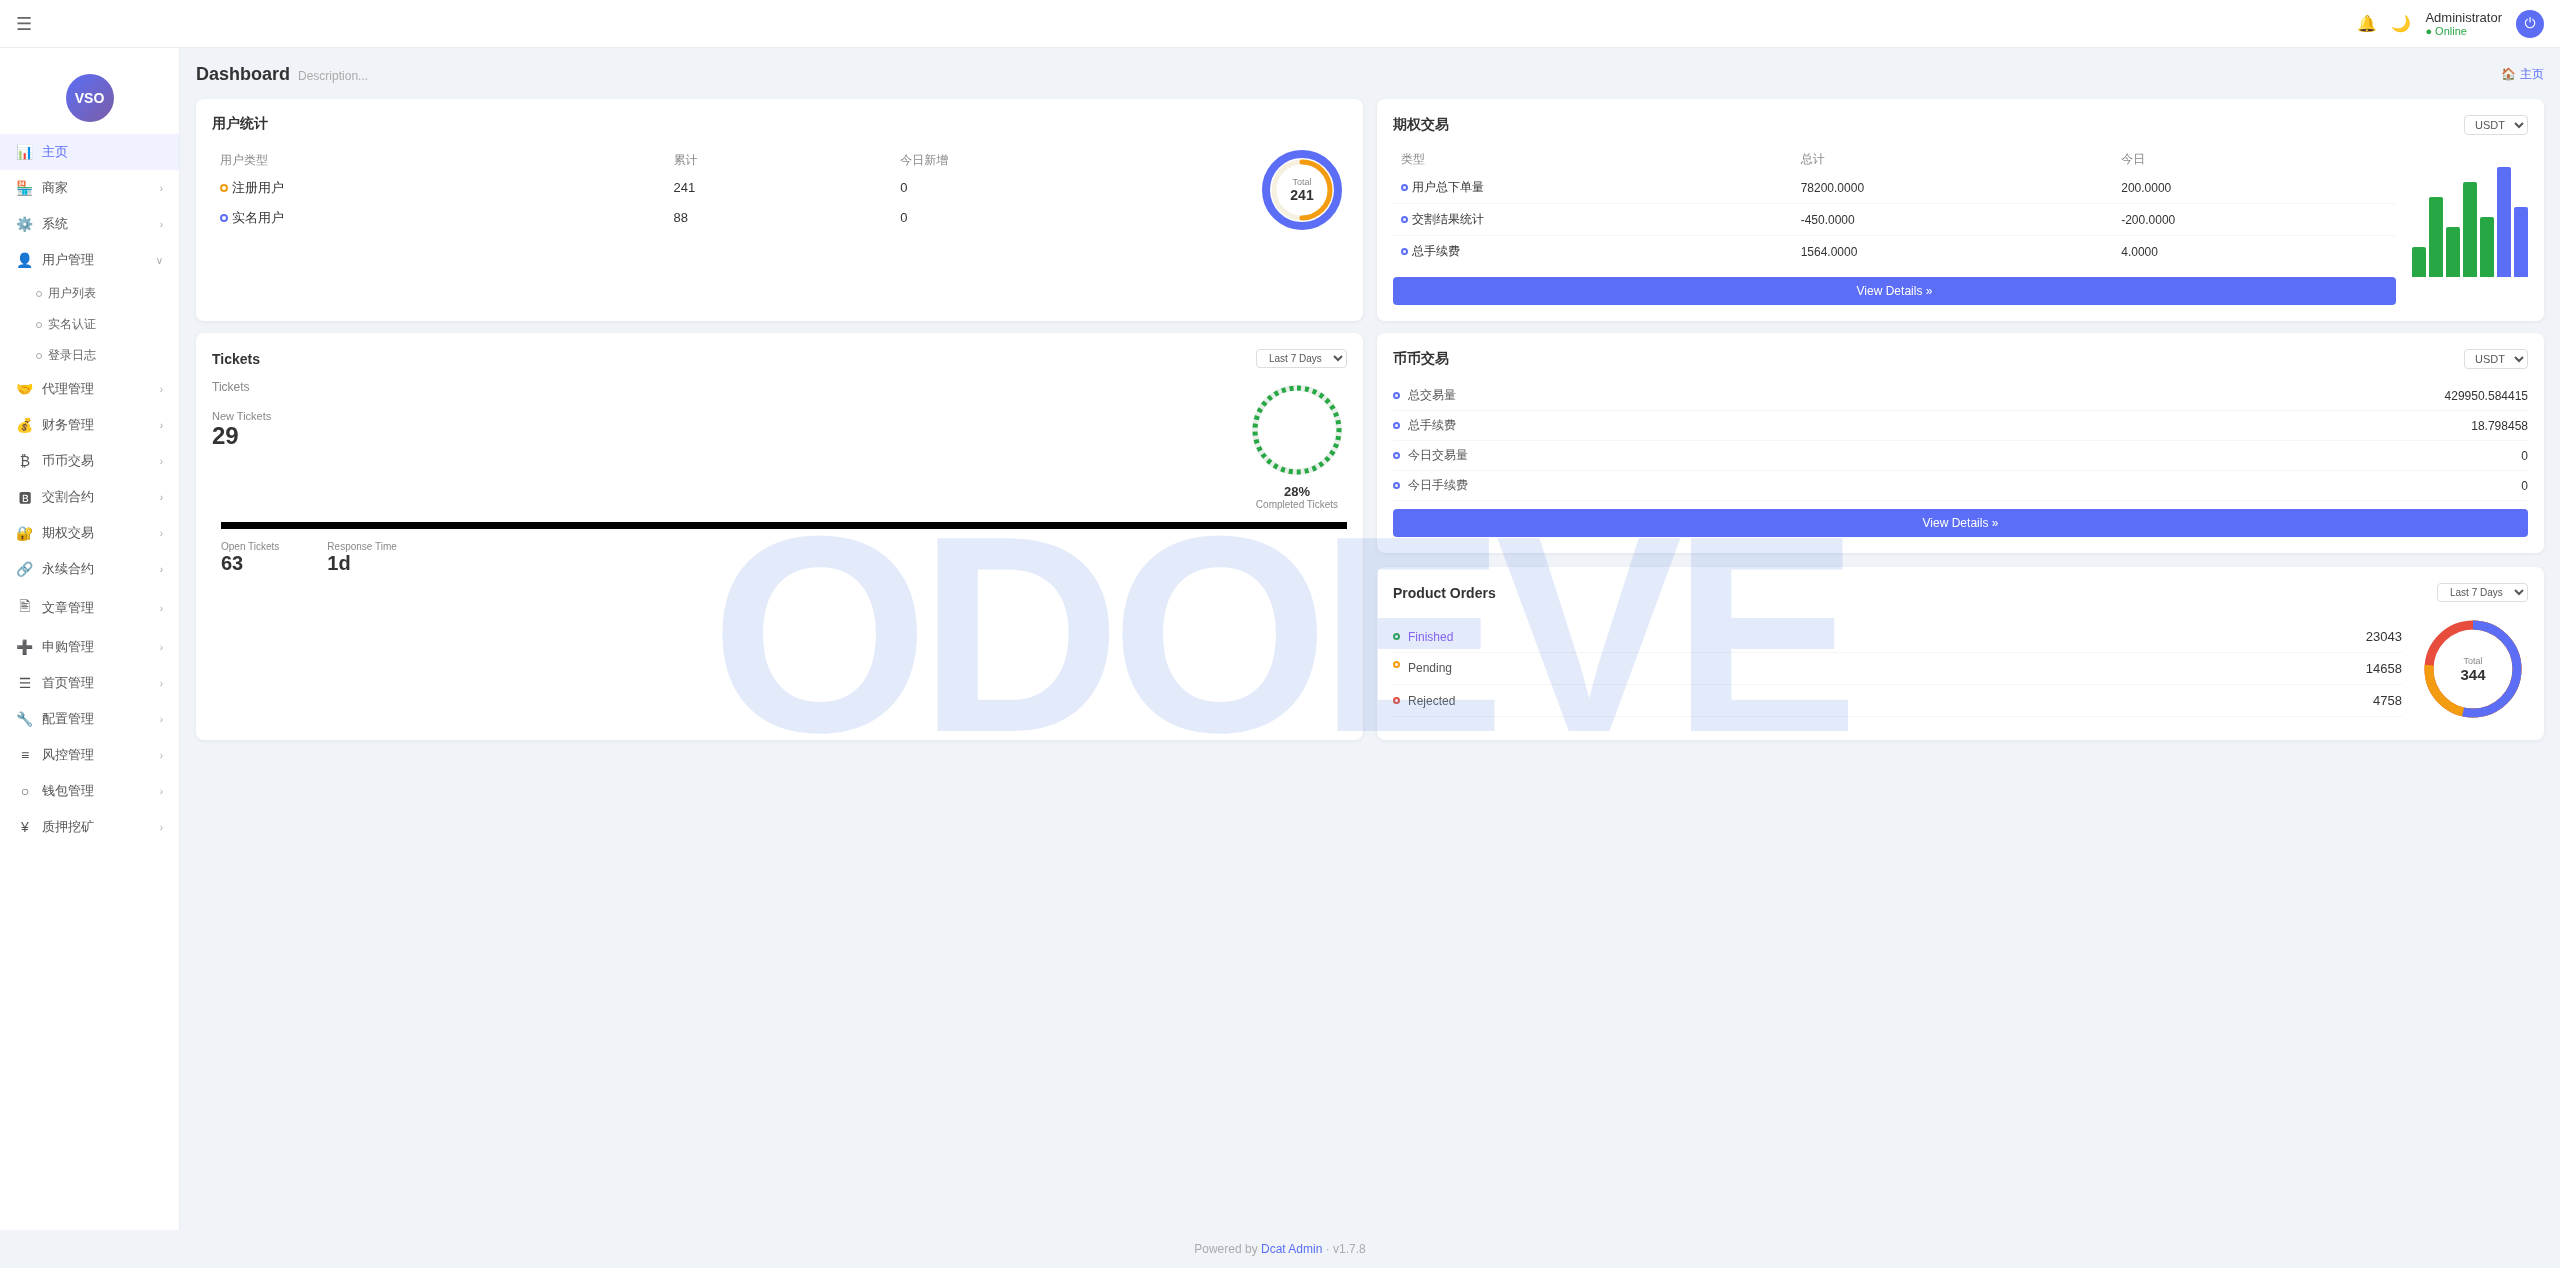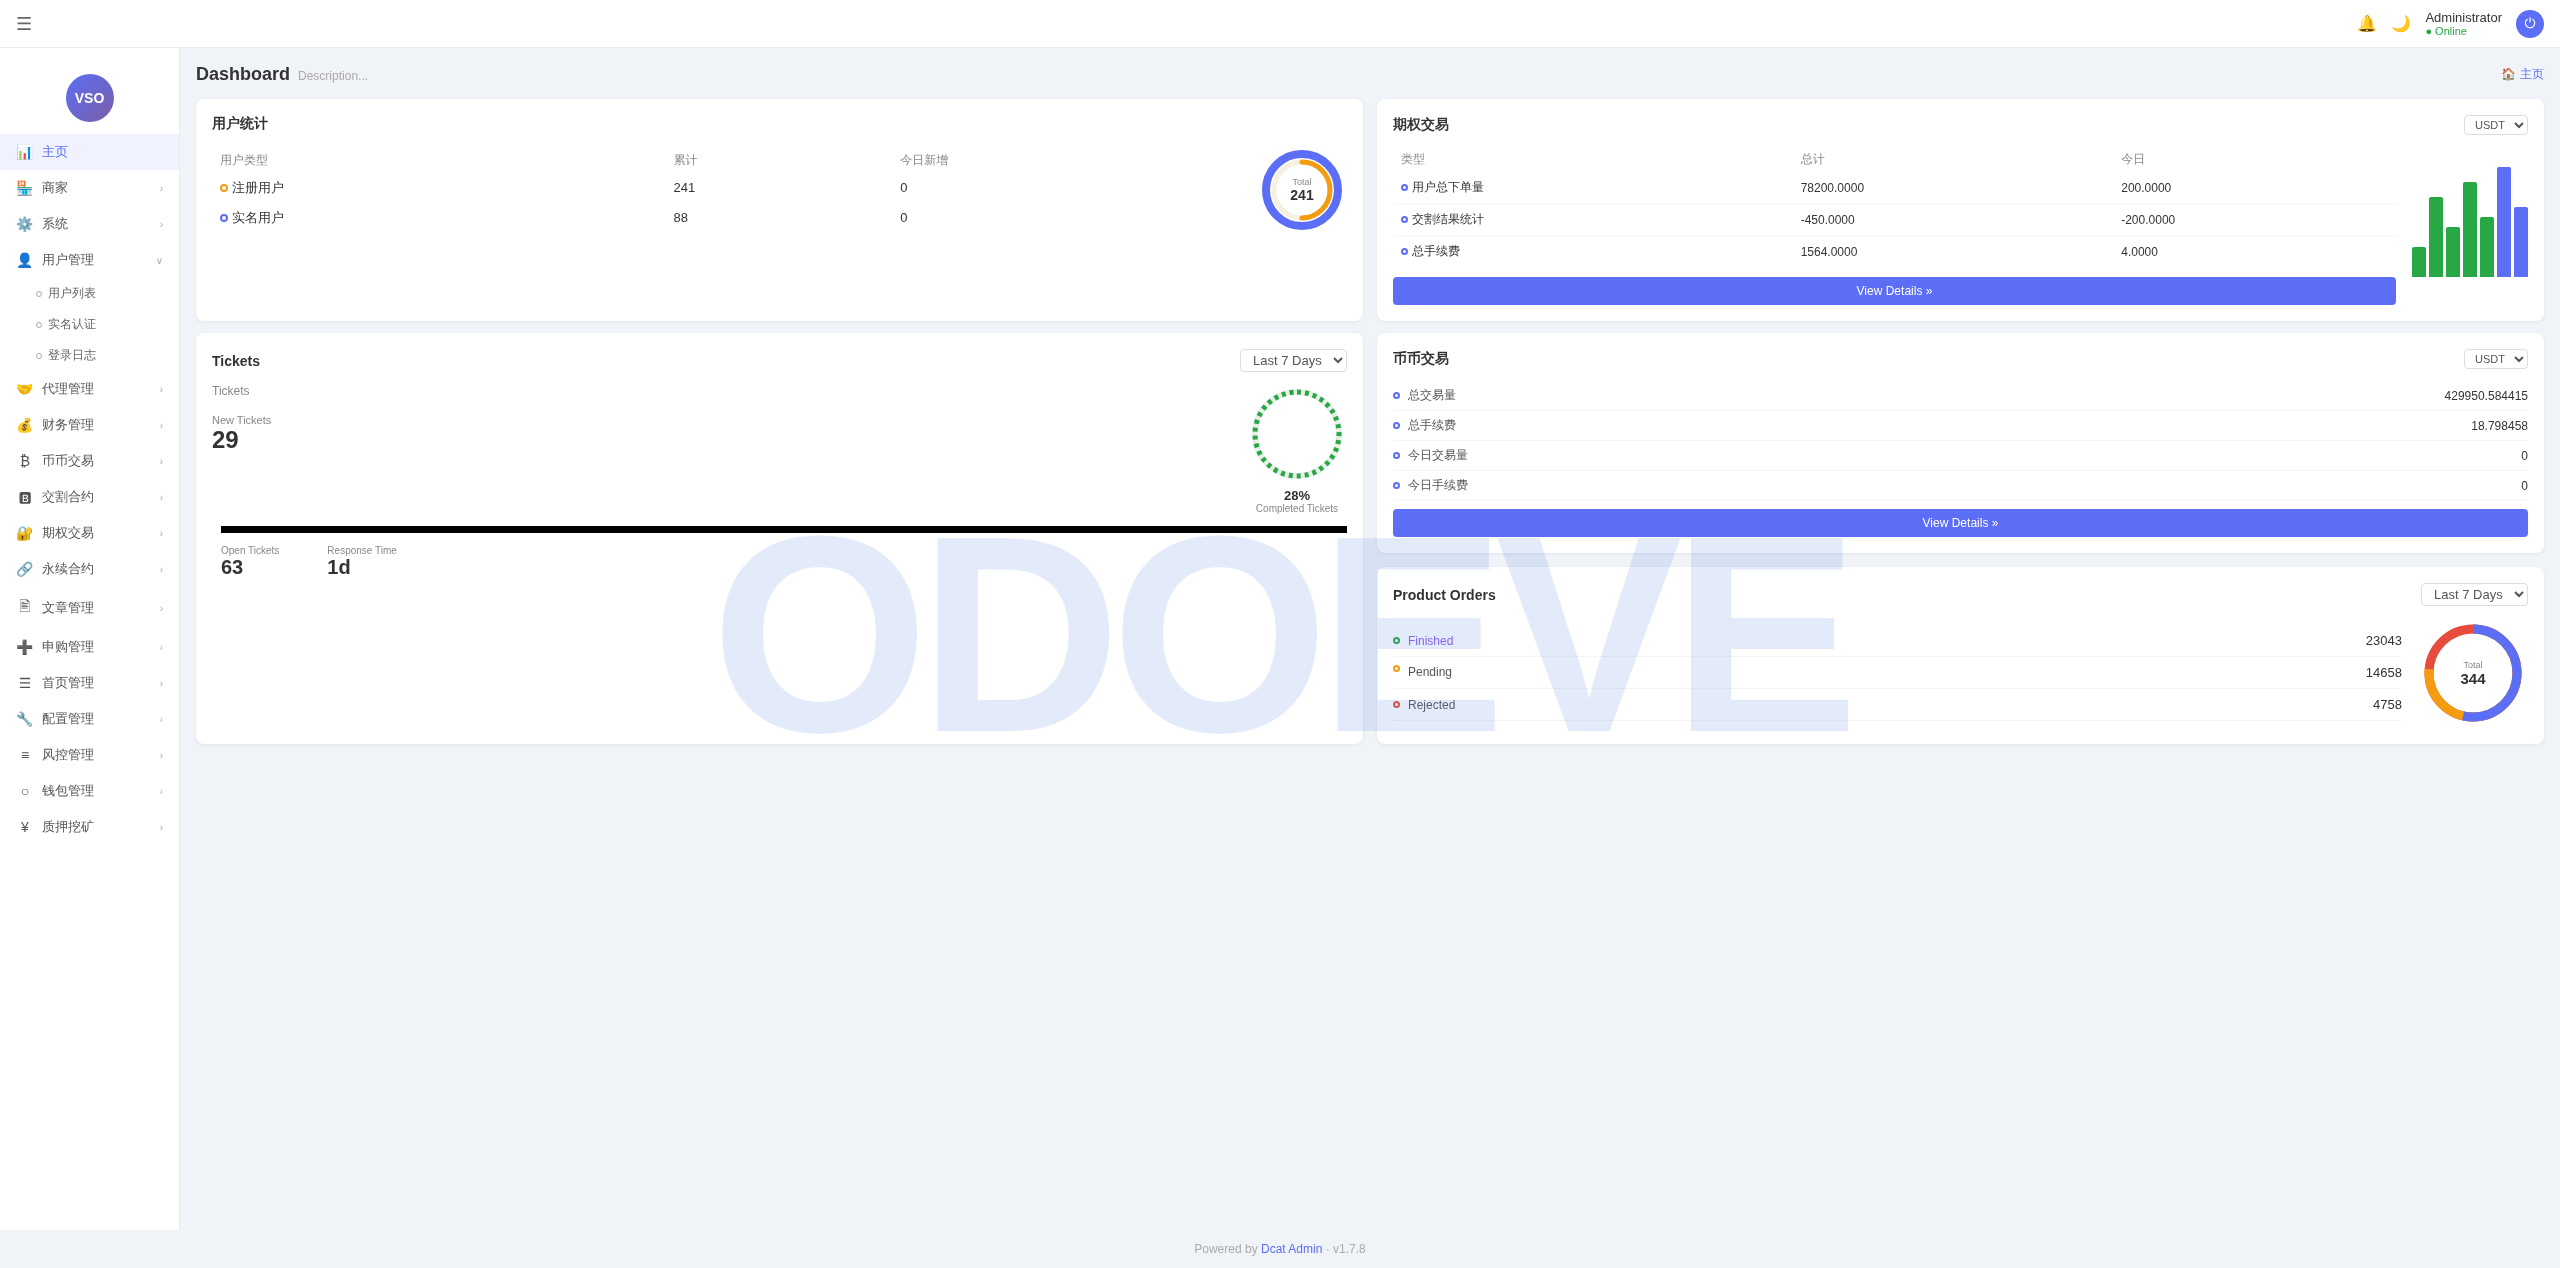--- a/index.html
+++ b/index.html
@@ -65,21 +65,21 @@
 
     
     .watermark { position: fixed; top: 0; left: 0; right: 0; bottom: 0; pointer-events: none; z-index: 100; display: flex; align-items: center; justify-content: center; overflow: hidden; }
     .watermark-text { font-size: 280px; font-weight: 900; color: rgba(100, 140, 220, 0.18); letter-spacing: -10px; user-select: none; white-space: nowrap; }
 
     
     .footer { text-align: center; padding: 12px; font-size: 12px; color: #aaa; background: #f0f4f8; }
     .footer a { color: #5B6EF5; text-decoration: none; }
 
     
-    .filter-select { font-size: 13px; border: 1px solid #ddd; border-radius: 4px; padding: 2px 8px; color: #555; background: #fff; cursor: pointer; }
+    .filter-select { font-size: 10px; border: 1px solid #ddd; border-radius: 4px; padding: 2px 8px; color: #555; background: #fff; cursor: pointer; }
   </style>
 </head>
 <body>
 
 <div class="watermark">
   <span class="watermark-text">ODOEVE</span>
 </div>
 
 <div class="topbar">
   <div class="topbar-left">

